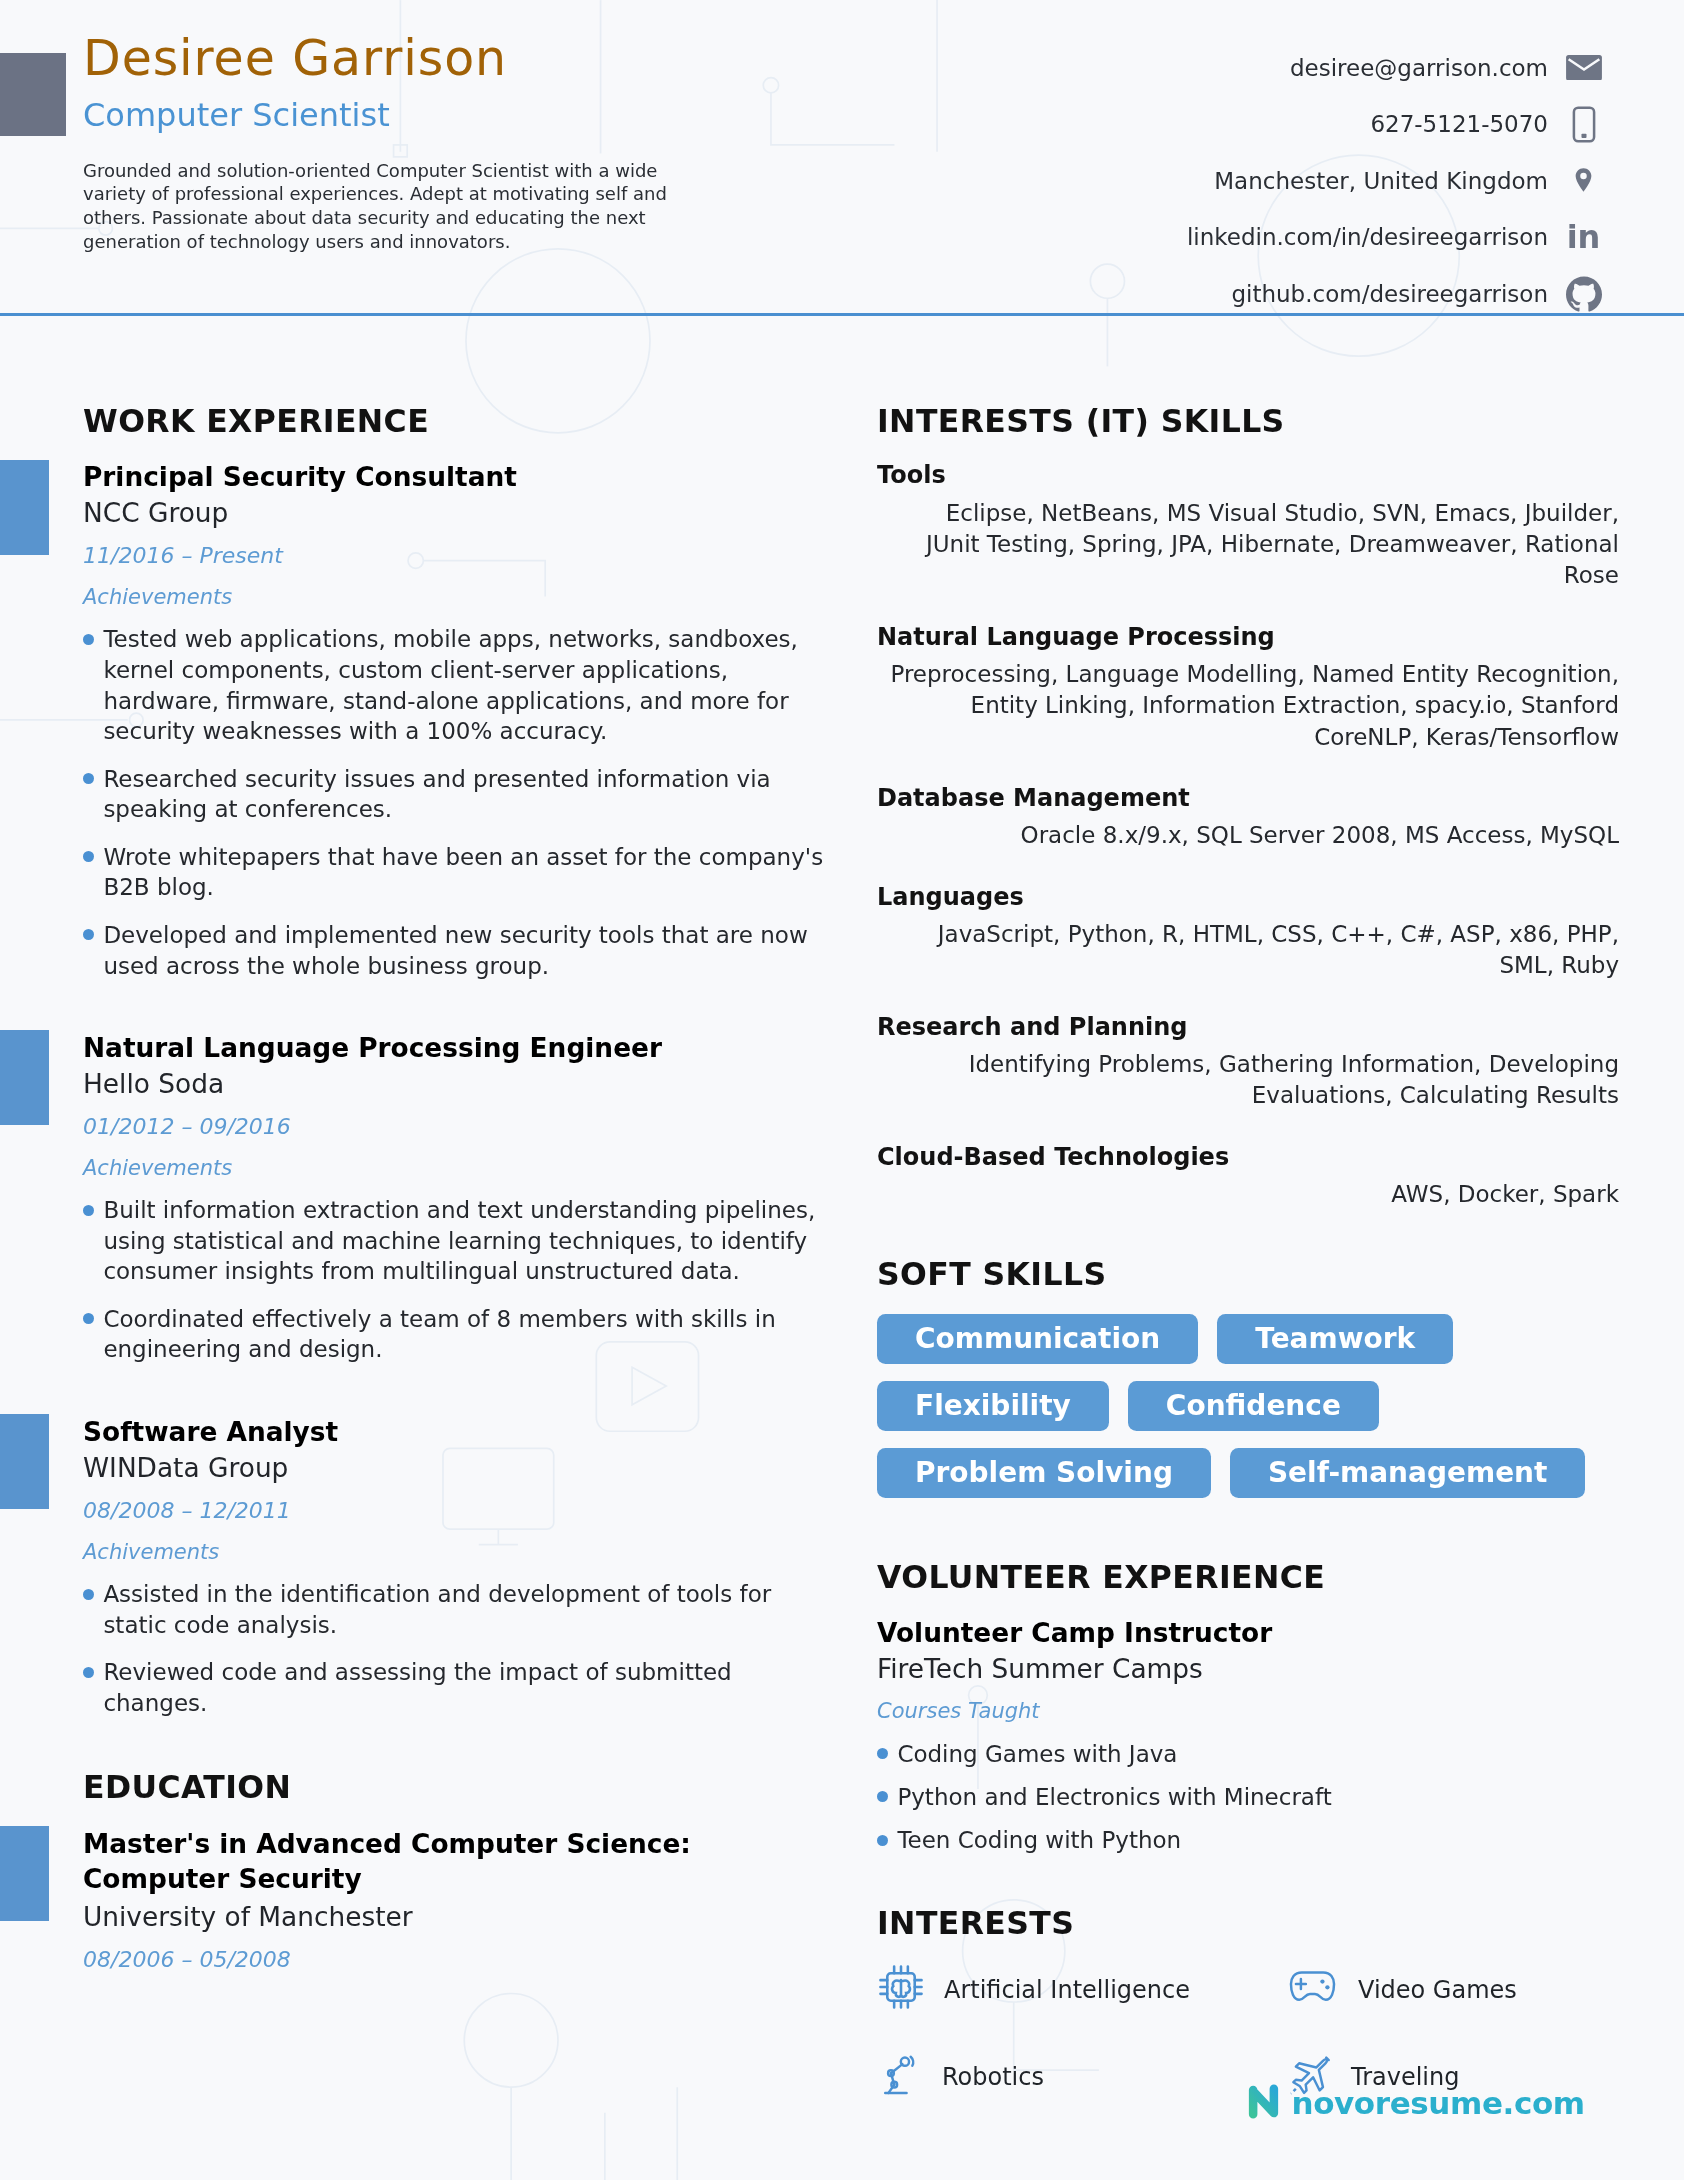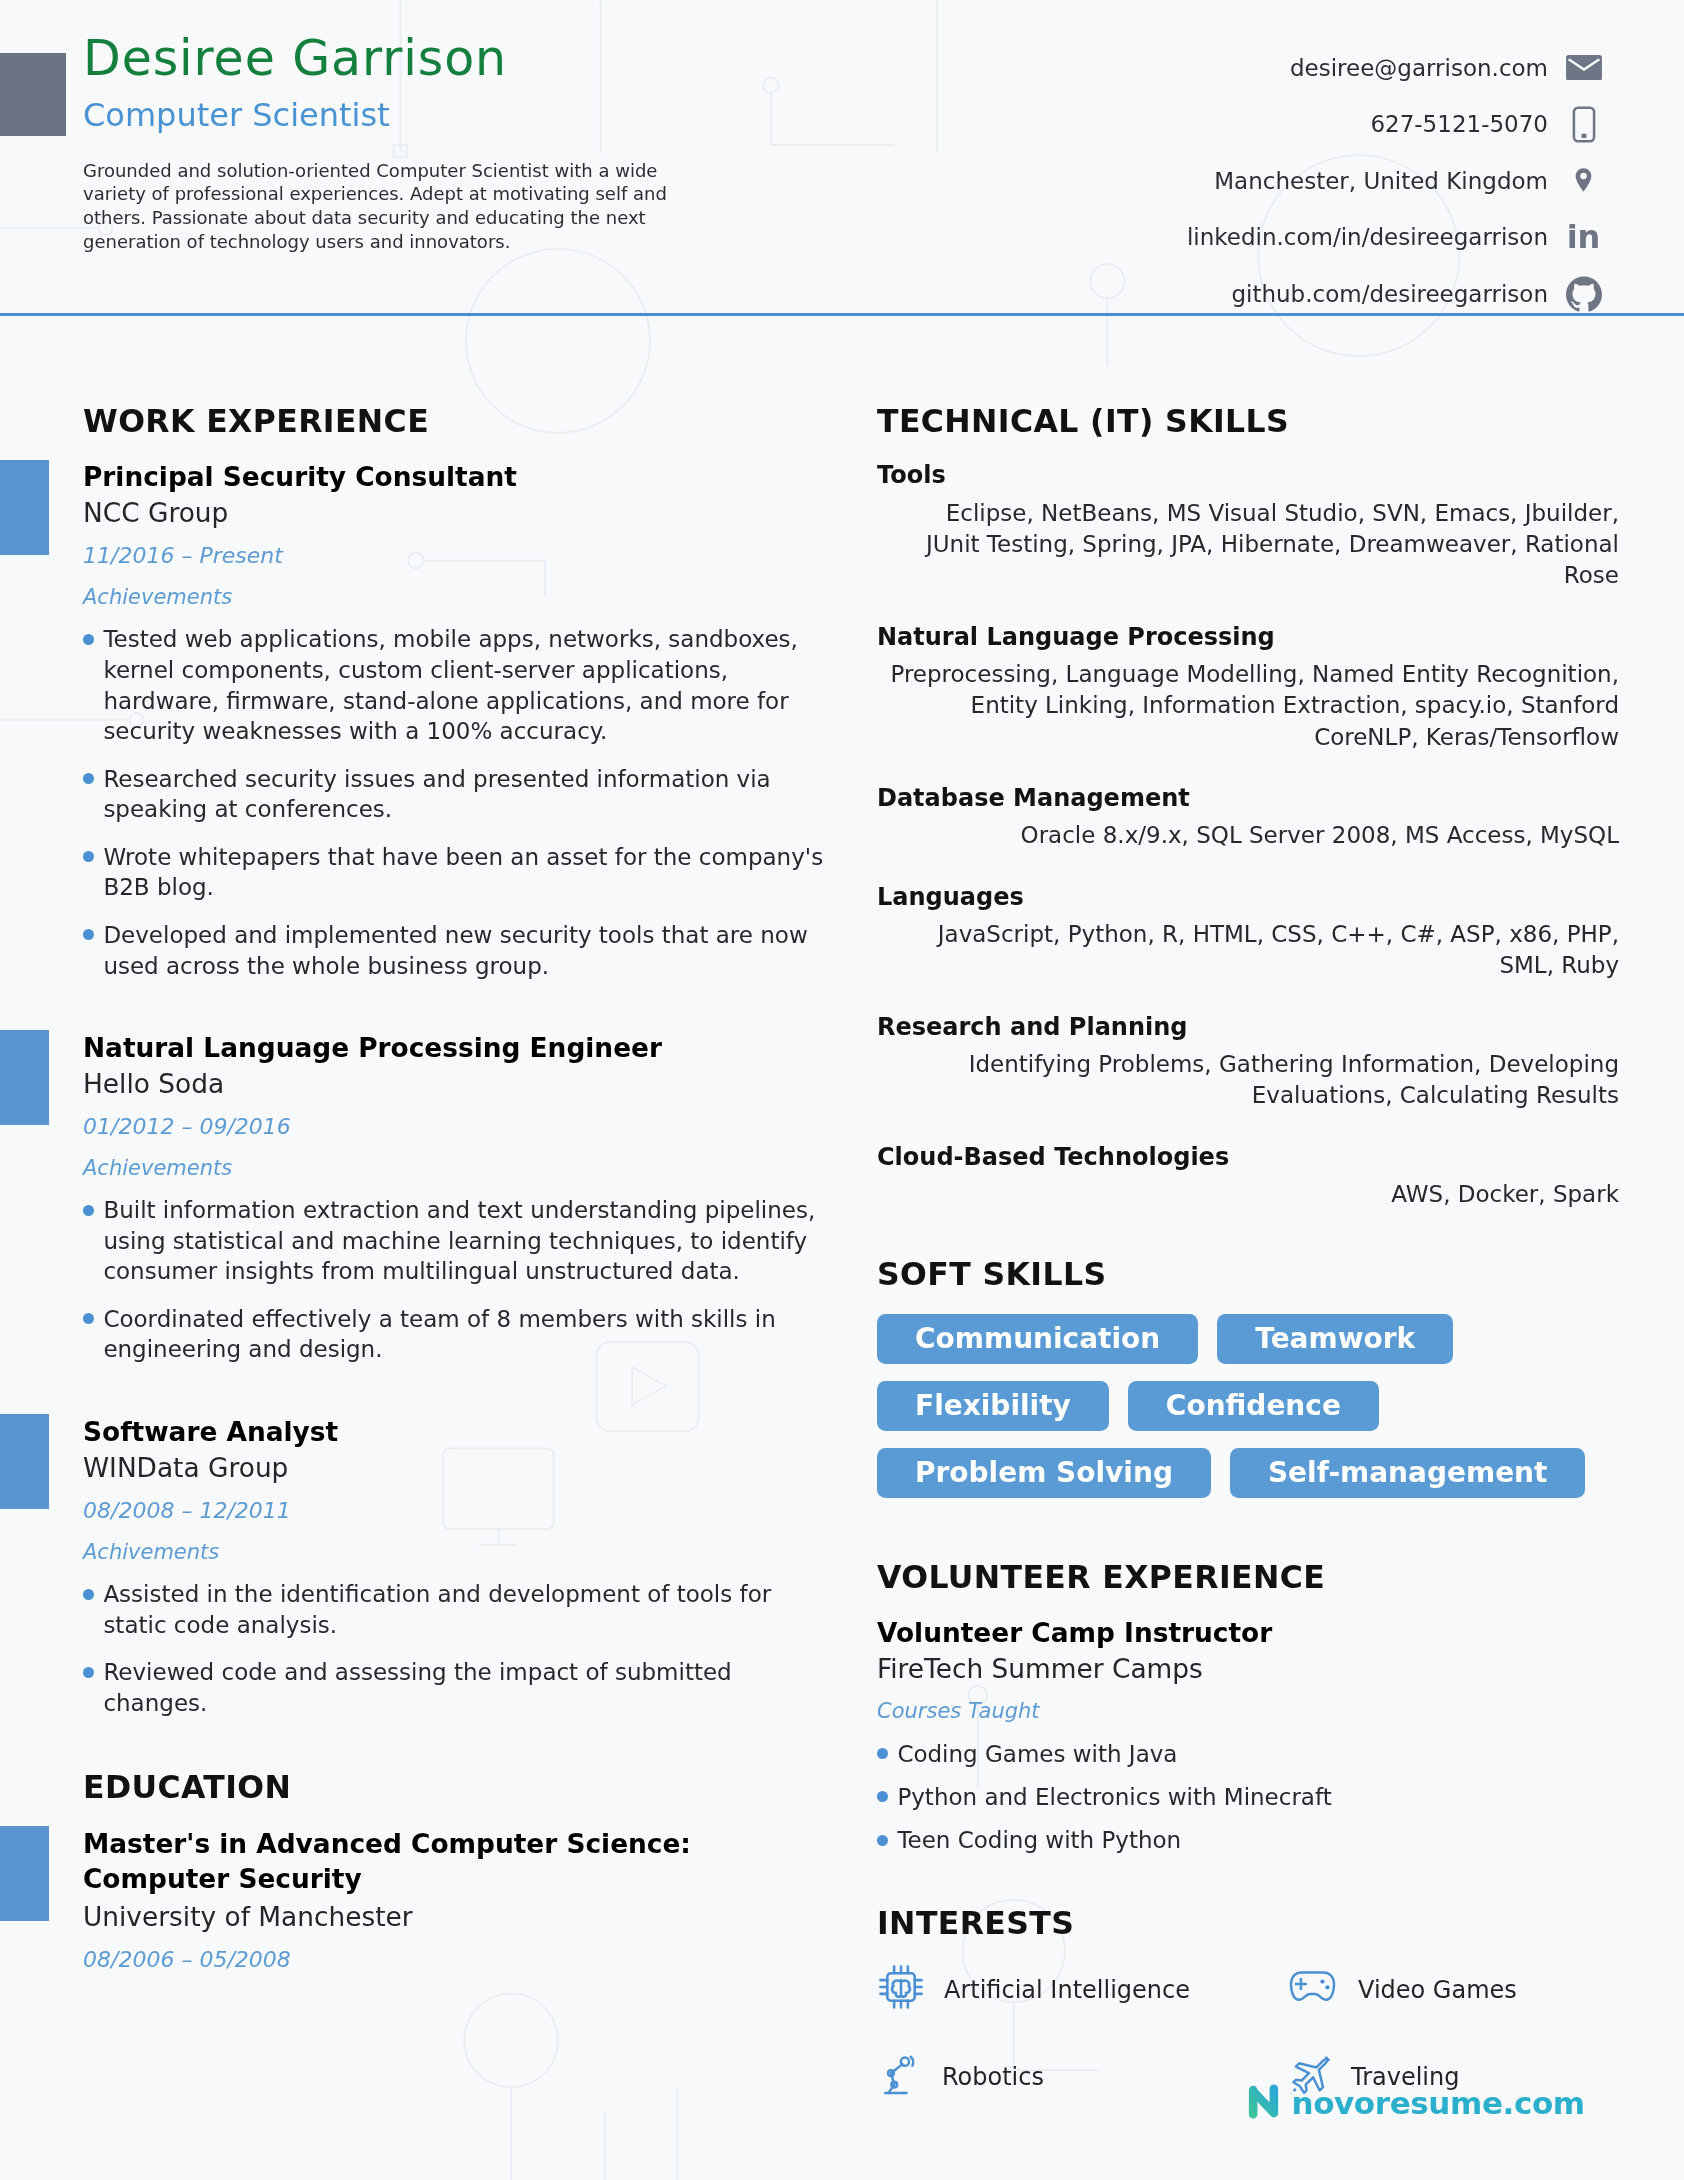--- a/index.html
+++ b/index.html
@@ -3,21 +3,21 @@
 <meta charset="utf-8">
 <style>
   html,body{margin:0;padding:0;background:#e9ebee;}
   .page{position:relative;width:1685px;height:2181px;background:#f8f9fb;overflow:hidden;
         font-family:"DejaVu Sans","Liberation Sans",sans-serif;color:#25282d;}
   .bg{position:absolute;inset:0;pointer-events:none;}
 
   
   .accent-block{position:absolute;left:0;top:53px;width:66px;height:83px;background:#6b7284;}
   .header{position:absolute;left:83px;top:32px;width:656px;}
-  .name{margin:0;font-size:49px;font-weight:normal;color:#15803d;letter-spacing:0.9px;line-height:1.1;}
+  .name{margin:0;font-size:49px;font-weight:normal;color:#a16207;letter-spacing:0.9px;line-height:1.1;}
   .subtitle{margin:12px 0 0;font-size:32px;color:#4a93d3;line-height:1.1;}
   .summary{margin:25.6px 0 0;font-size:18px;line-height:1.32;color:#2a2e34;width:635px;}
 
   .contacts{position:absolute;top:49px;right:82px;display:flex;flex-direction:column;align-items:flex-end;gap:19.6px;}
   .contact-row{display:flex;align-items:center;gap:16px;height:37px;}
   .contact-text{font-size:23px;color:#2a2e34;white-space:nowrap;}
   .contact-icon{width:39px;display:flex;justify-content:center;align-items:center;}
   .li-glyph{font-size:32px;font-weight:bold;color:#6e7585;line-height:1;}
 
   .divider{position:absolute;left:0;top:313px;width:1685px;height:2.6px;background:#4a8fd0;}
@@ -193,21 +193,21 @@
     <h2 class="edu-h2">EDUCATION</h2>
     <article class="job">
       <div class="marker"></div>
       <h3 class="edu-degree">Master's in Advanced Computer Science: Computer Security</h3>
       <div class="edu-school">University of Manchester</div>
       <div class="dates">08/2006 – 05/2008</div>
     </article>
   </section>
 
   <section class="col col-right">
-    <h2>TECHNICAL (IT) SKILLS</h2>
+    <h2>INTERESTS (IT) SKILLS</h2>
 
     <div class="tech-group">
       <p class="tg-label">Tools</p>
       <p class="tg-text">Eclipse, NetBeans, MS Visual Studio, SVN, Emacs, Jbuilder, JUnit Testing, Spring, JPA, Hibernate, Dreamweaver, Rational Rose</p>
     </div>
     <div class="tech-group">
       <p class="tg-label">Natural Language Processing</p>
       <p class="tg-text">Preprocessing, Language Modelling, Named Entity Recognition, Entity Linking, Information Extraction, spacy.io, Stanford CoreNLP, Keras/Tensorflow</p>
     </div>
     <div class="tech-group">

